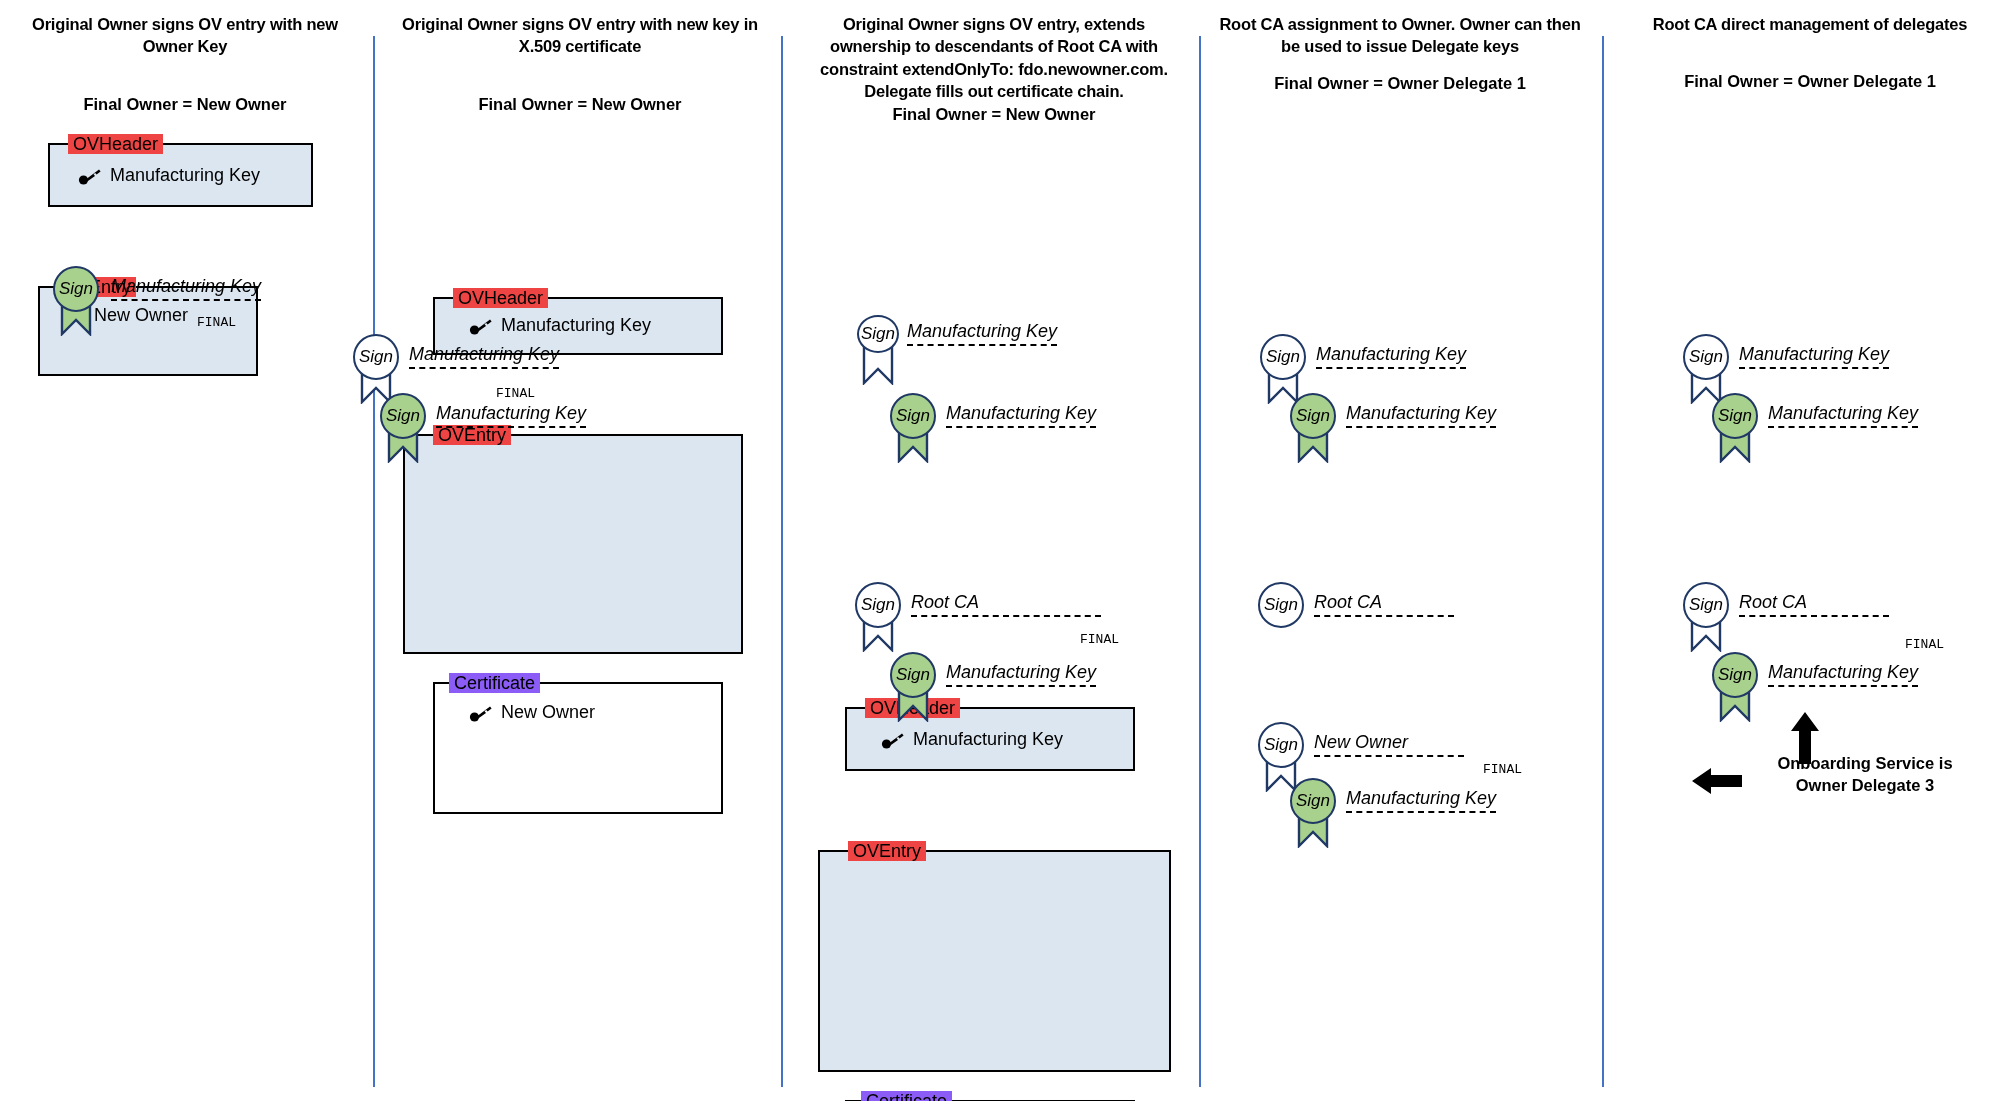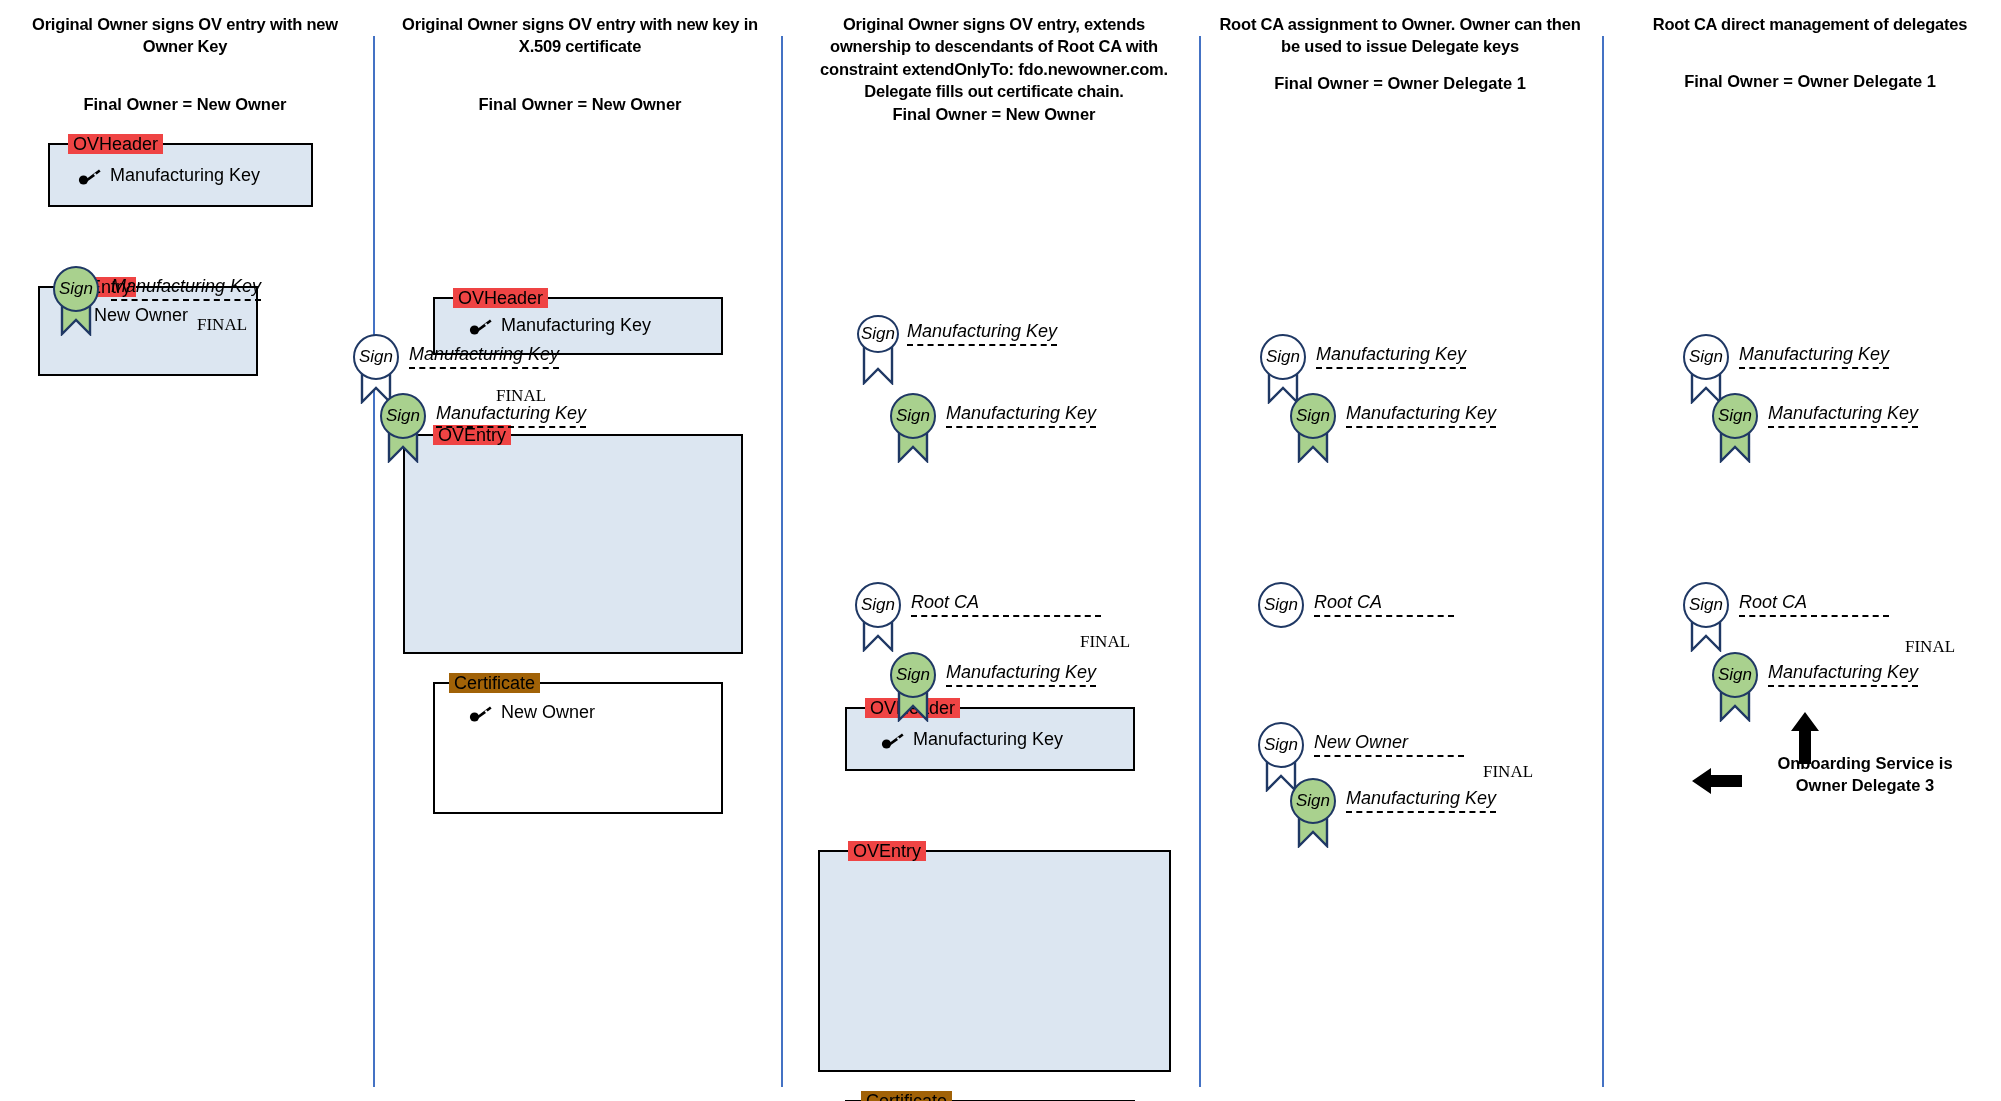--- a/index.html
+++ b/index.html
@@ -19,32 +19,32 @@
     font-family:"Liberation Sans",sans-serif;letter-spacing:-0.2px;
   }
   .col-final{
     font-weight:bold;font-size:16.5px;text-align:center;margin-top:13px;
   }
   .col-title b{font-weight:bold;}
 
   
   .fs{position:relative;border:2.4px solid #000;box-sizing:border-box;}
   .fs > .fs-label{
-    position:absolute;top:-11px;left:18px;background:#a16207;
+    position:absolute;top:-11px;left:18px;background:#8b5cf6;
     padding:0 5px;font-size:18px;line-height:20px;white-space:nowrap;
     font-family:"Liberation Sans",sans-serif;
   }
   .fs.blue{background:#dce6f1;}
   .fs.white{background:#fff;}
   .fs.blue > .fs-label,.fs.yellow > .fs-label{background:#ef4444;}
 
   .keyrow{display:flex;align-items:center;gap:10px;font-size:18px;}
   .keyrow .klabel{font-size:18px;}
 
-  .final-tag{position:absolute;font-size:17px;font-family:Liberation Serif, serif;}
+  .final-tag{position:absolute;font-size:13px;font-family:Liberation Mono, monospace;}
 
   
   .sig{position:absolute;}
   .sig .disc{
     position:relative;width:46px;height:46px;border-radius:50%;
     border:2.2px solid #1f3864;box-sizing:border-box;
     display:flex;align-items:center;justify-content:center;
     font-style:italic;font-size:17px;z-index:2;background:#fff;
   }
   .sig.green .disc{background:#a9d18e;}

